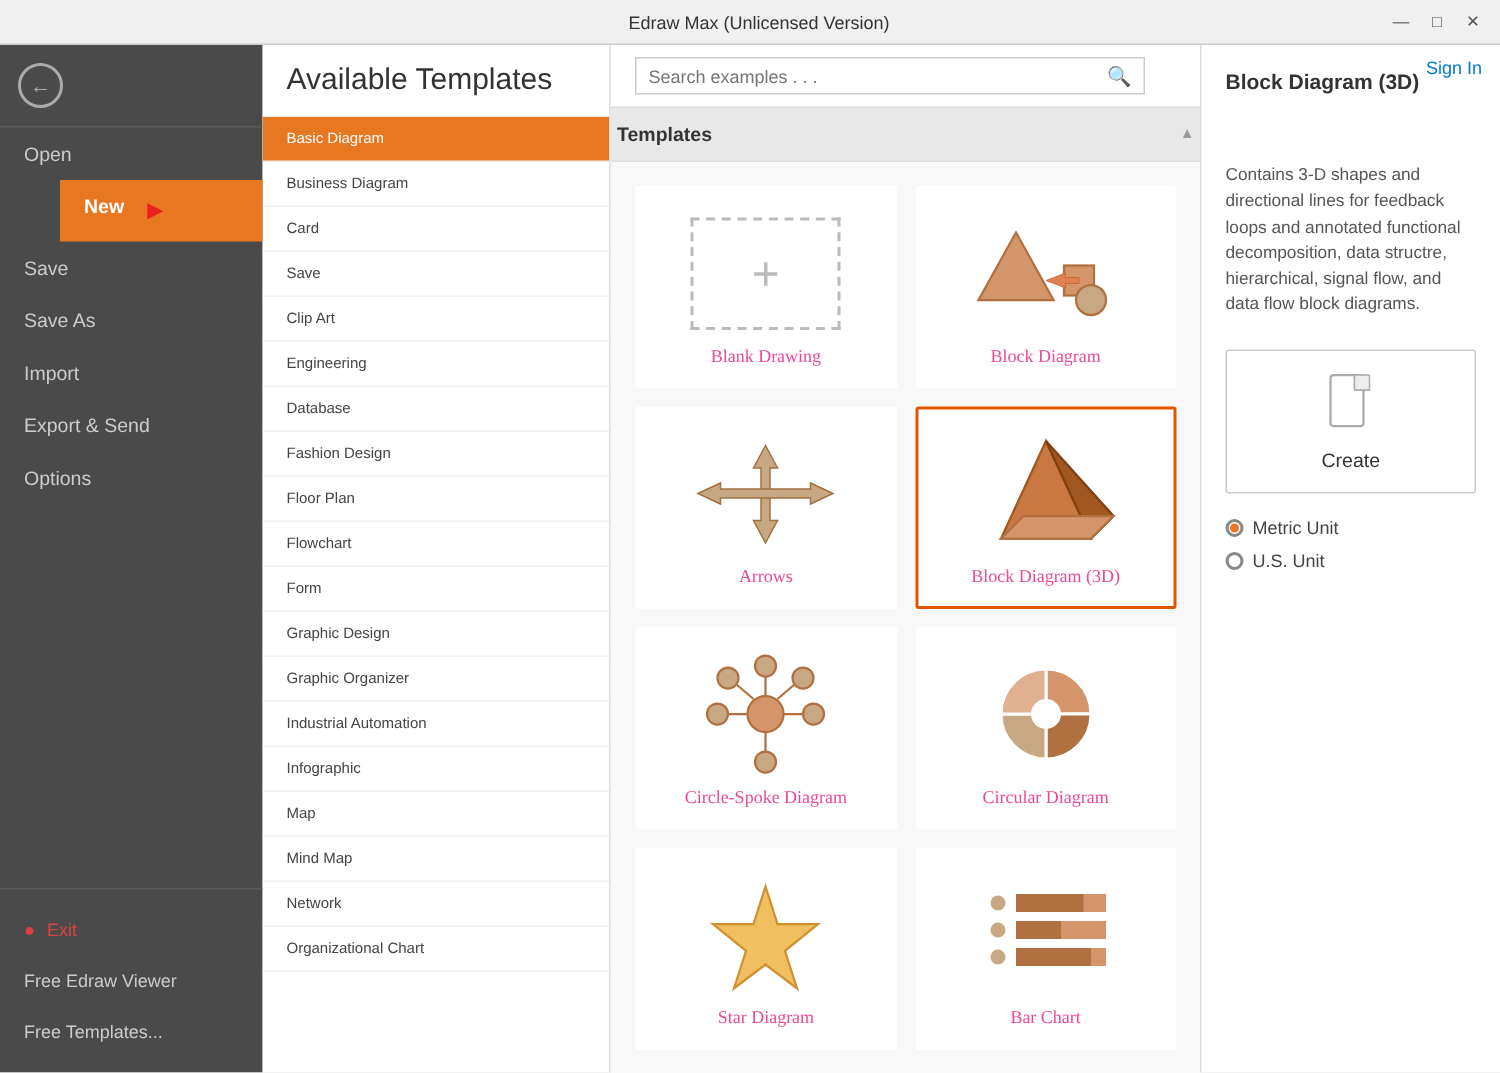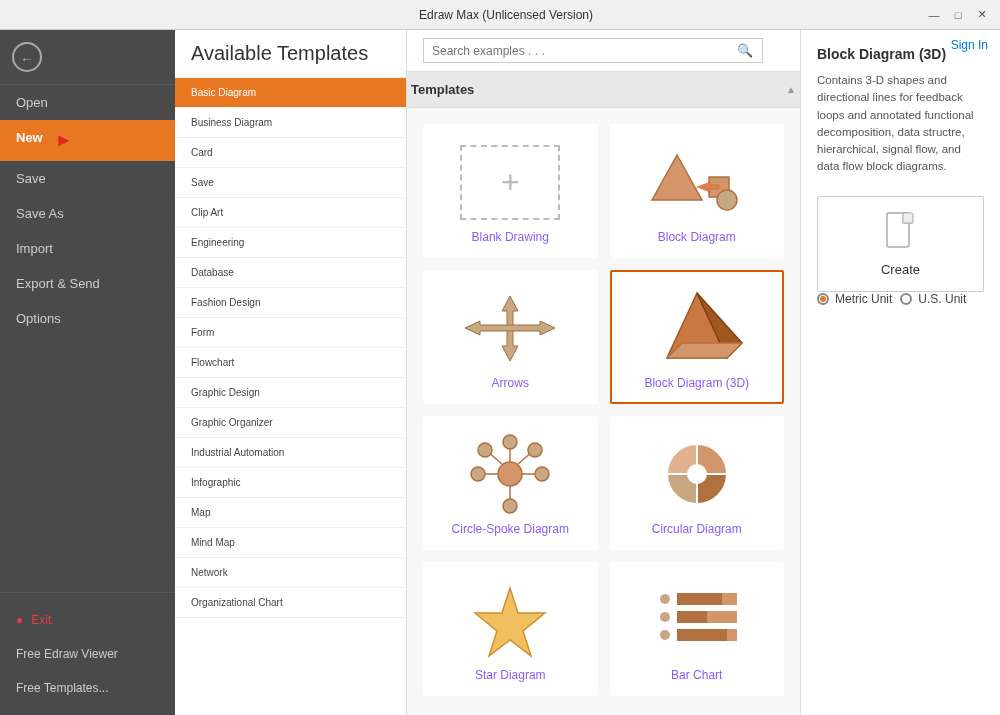--- a/index.html
+++ b/index.html
@@ -50,21 +50,21 @@
     .sidebar-nav { display: flex; flex-direction: column; flex: 1; }
     .nav-item {
       padding: 10px 16px;
       cursor: pointer;
       color: #ccc;
       font-size: 13px;
       display: flex;
       align-items: flex-start;
       gap: 8px;
     }
-    .nav-item.active { background: #e87722; color: white; font-weight: 600; }
+    .nav-item.active { background: #e87722; color: white; font-weight: 600; margin-left: 40px; }
     .sidebar-bottom {
       padding: 10px 0;
       border-top: 1px solid #5a5a5a;
     }
     .sidebar-bottom .nav-item { font-size: 12px; }
 
     
     .content-area { display: flex; flex: 1; overflow: hidden; }
 
     
@@ -162,22 +162,23 @@
     .template-preview {
       width: 110px;
       height: 80px;
       display: flex;
       align-items: center;
       justify-content: center;
       margin-bottom: 8px;
     }
     .template-label {
       font-size: 12px;
-      color: #8b5cf6;
+      color: #ec4899;
       text-align: right;
+      font-family: Liberation Serif, serif;
     }
 
     
     .blank-drawing-preview {
       width: 100px;
       height: 75px;
       border: 2px dashed #bbb;
       display: flex;
       align-items: center;
       justify-content: center;
@@ -199,38 +200,40 @@
       font-size: 14px;
       font-weight: 600;
       color: #333;
       margin-bottom: 10px;
     }
     .info-desc {
       font-size: 11.5px;
       color: #555;
       line-height: 1.5;
       margin-bottom: 20px;
+      margin-top: 37px;
     }
     .create-btn {
       background: white;
       border: 1px solid #ccc;
       border-radius: 2px;
       padding: 14px;
       display: flex;
       flex-direction: column;
       align-items: center;
       cursor: pointer;
+      margin-bottom: 16px;
     }
     .file-icon {
       font-size: 28px;
       color: #888;
       margin-bottom: 6px;
     }
     .create-label { font-size: 13px; color: #333; }
-    .unit-options { display: flex; flex-direction: row; gap: 8px; }
+    .unit-options { display: flex; flex-direction: column; gap: 8px; }
     .unit-option {
       display: flex;
       align-items: center;
       gap: 6px;
       font-size: 12px;
       color: #444;
       cursor: pointer;
     }
     .radio-btn {
       width: 12px; height: 12px;
@@ -339,22 +342,23 @@
       <div class="category-header">Available Templates</div>
       <div class="category-list">
         <div class="category-item selected">Basic Diagram</div>
         <div class="category-item">Business Diagram</div>
         <div class="category-item">Card</div>
         <div class="category-item">Save</div>
         <div class="category-item">Clip Art</div>
         <div class="category-item">Engineering</div>
         <div class="category-item">Database</div>
         <div class="category-item">Fashion Design</div>
+        <div class="category-item">Floor Plan</div>
+        <div class="category-item">Flowchart</div>
         <div class="category-item">Form</div>
-        <div class="category-item">Flowchart</div>
         <div class="category-item">Graphic Design</div>
         <div class="category-item">Graphic Organizer</div>
         <div class="category-item">Industrial Automation</div>
         <div class="category-item">Infographic</div>
         <div class="category-item">Map</div>
         <div class="category-item">Mind Map</div>
         <div class="category-item">Network</div>
         <div class="category-item">Organizational Chart</div>
 
       </div>

